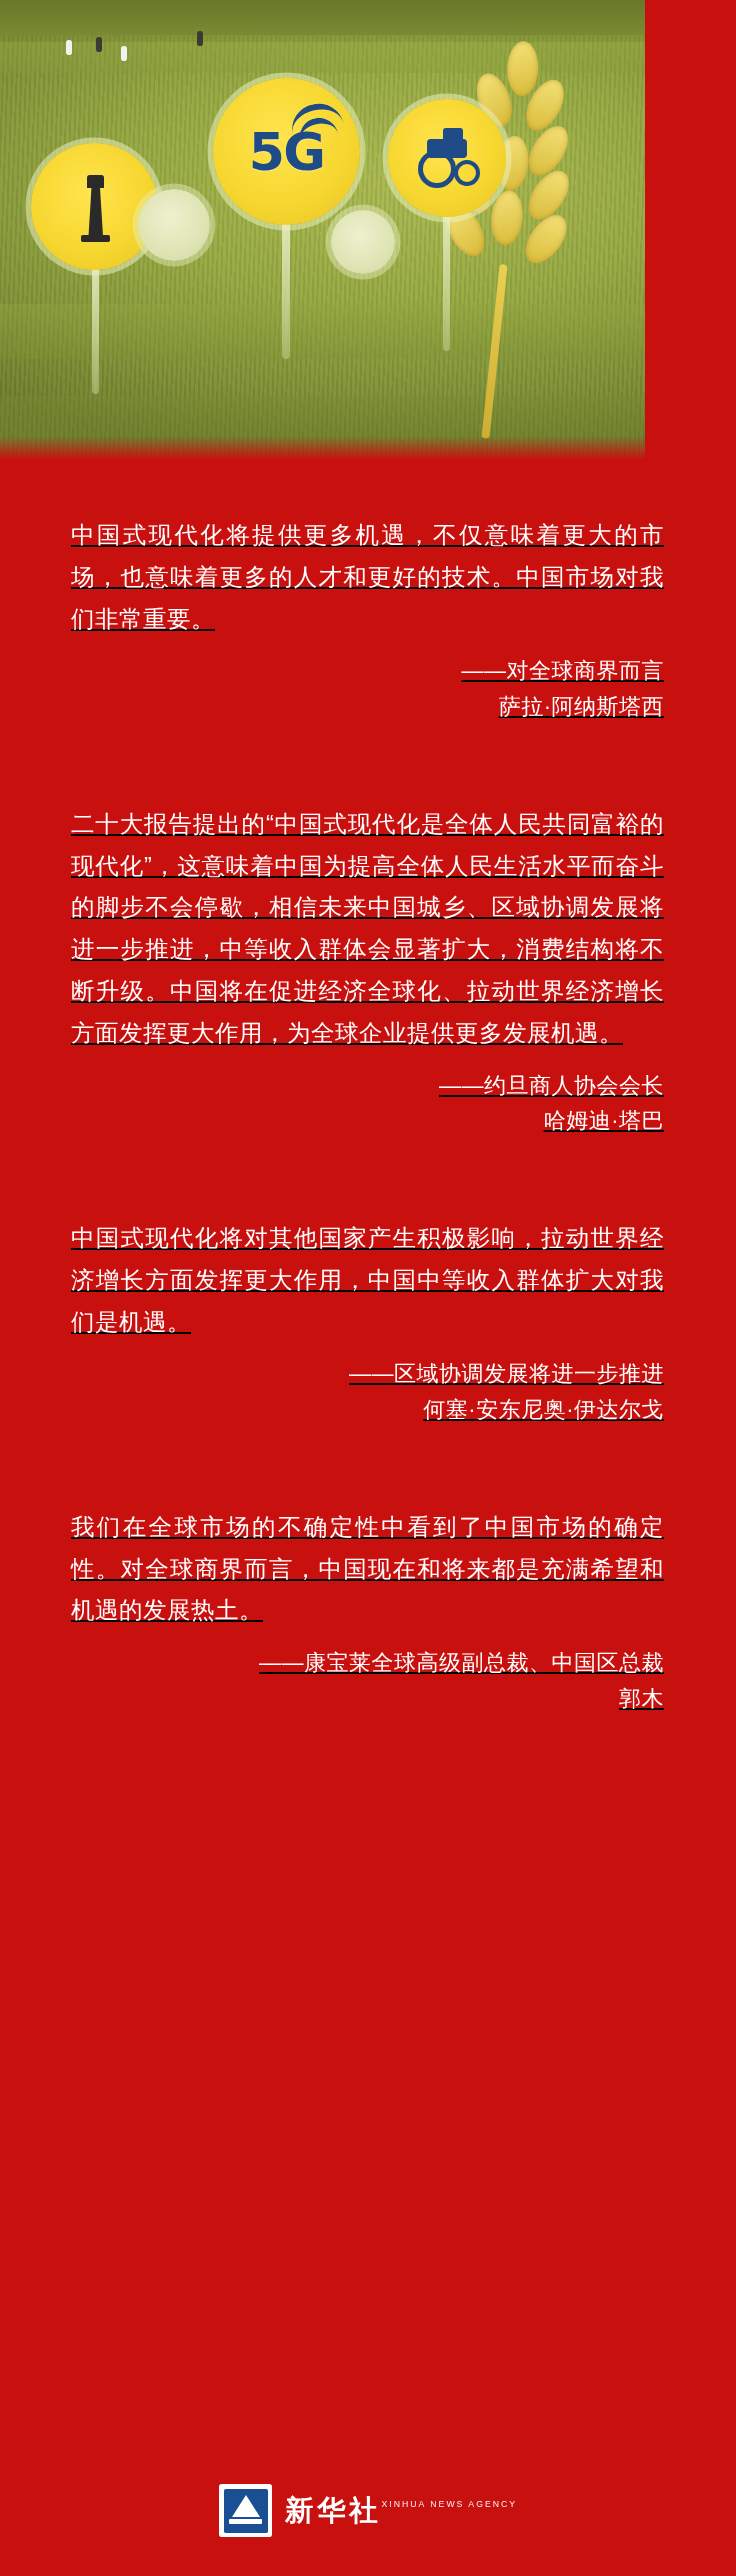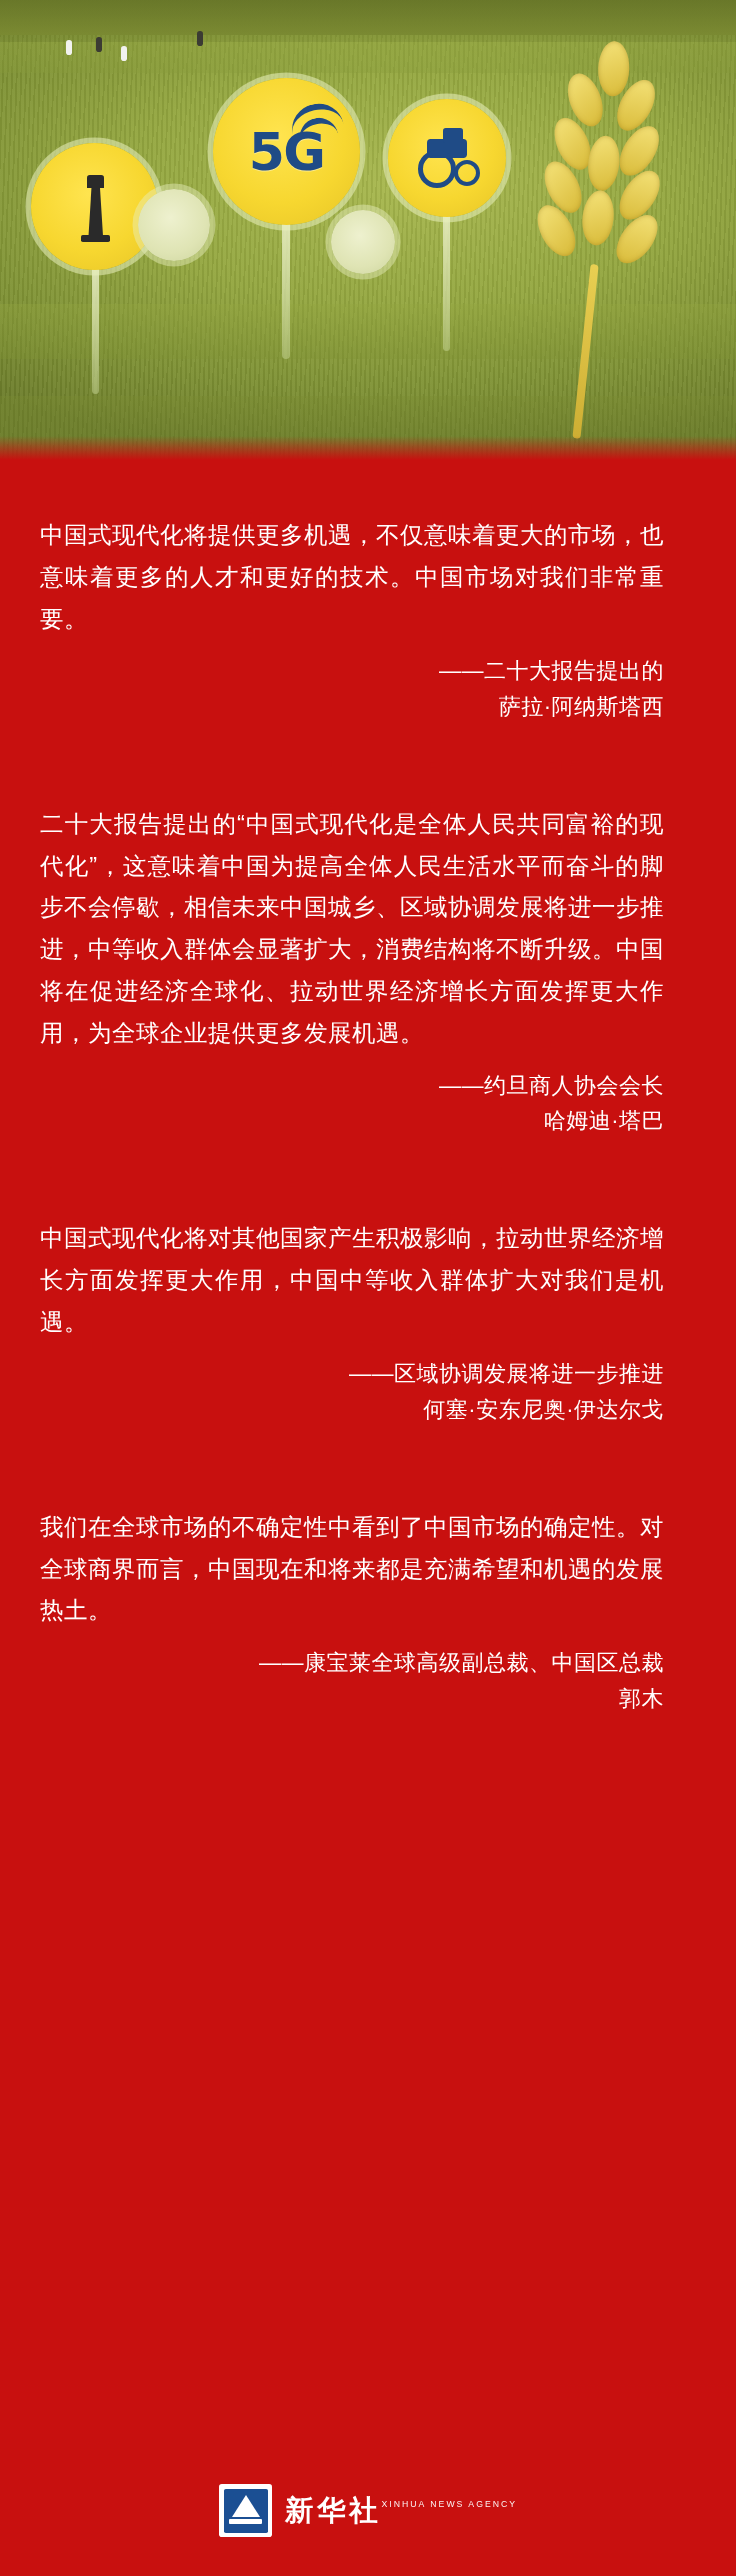--- a/index.html
+++ b/index.html
@@ -17,21 +17,21 @@
   .page {
     position: relative;
     width: 736px;
     height: 2576px;
     background: #c8100f;
   }
 
   
   .hero {
     position: relative;
-    width: 736px;
+    width: 645px;
     height: 460px;
     overflow: hidden;
     background: #8ea23a;
   }
   .hero-sky {
     position: absolute;
     left: 0; top: 0; width: 736px; height: 35px;
     background: linear-gradient(180deg, #6f7e2c 0%, #7d8c33 100%);
   }
   .hero-field {
@@ -180,21 +180,22 @@
   .figure.dark { background: #3b3b33; }
 
   .hero-fade {
     position: absolute;
     left: 0; bottom: 0; width: 736px; height: 24px;
     background: linear-gradient(180deg, rgba(200,16,15,0) 0%, rgba(200,16,15,1) 100%);
   }
 
   
   .content {
-    padding: 55px 72px 0 40px;
+    padding: 55px 72px 0 71px;
+    text-decoration: underline;
   }
   .quote-block {
     margin-bottom: 79px;
   }
   .quote-text {
     color: #ffffff;
     font-size: 23.5px;
     line-height: 1.78;
     text-align: justify;
     letter-spacing: 0.5px;
@@ -330,21 +331,21 @@
     <div class="figure dark" style="position:absolute;left:197px;top:31px;"></div>
 
     <div class="hero-fade"></div>
   </div>
 
   <div class="content">
 
     <div class="quote-block">
       <div class="quote-text">中国式现代化将提供更多机遇，不仅意味着更大的市场，也意味着更多的人才和更好的技术。中国市场对我们非常重要。</div>
       <div class="attrib">
-        <span class="line1">——二十大报告提出的</span>
+        <span class="line1">——对全球商界而言</span>
         <span class="line2">萨拉·阿纳斯塔西</span>
       </div>
     </div>
 
     <div class="quote-block">
       <div class="quote-text">二十大报告提出的“中国式现代化是全体人民共同富裕的现代化”，这意味着中国为提高全体人民生活水平而奋斗的脚步不会停歇，相信未来中国城乡、区域协调发展将进一步推进，中等收入群体会显著扩大，消费结构将不断升级。中国将在促进经济全球化、拉动世界经济增长方面发挥更大作用，为全球企业提供更多发展机遇。</div>
       <div class="attrib">
         <span class="line1">——约旦商人协会会长</span>
         <span class="line2">哈姆迪·塔巴</span>
       </div>

